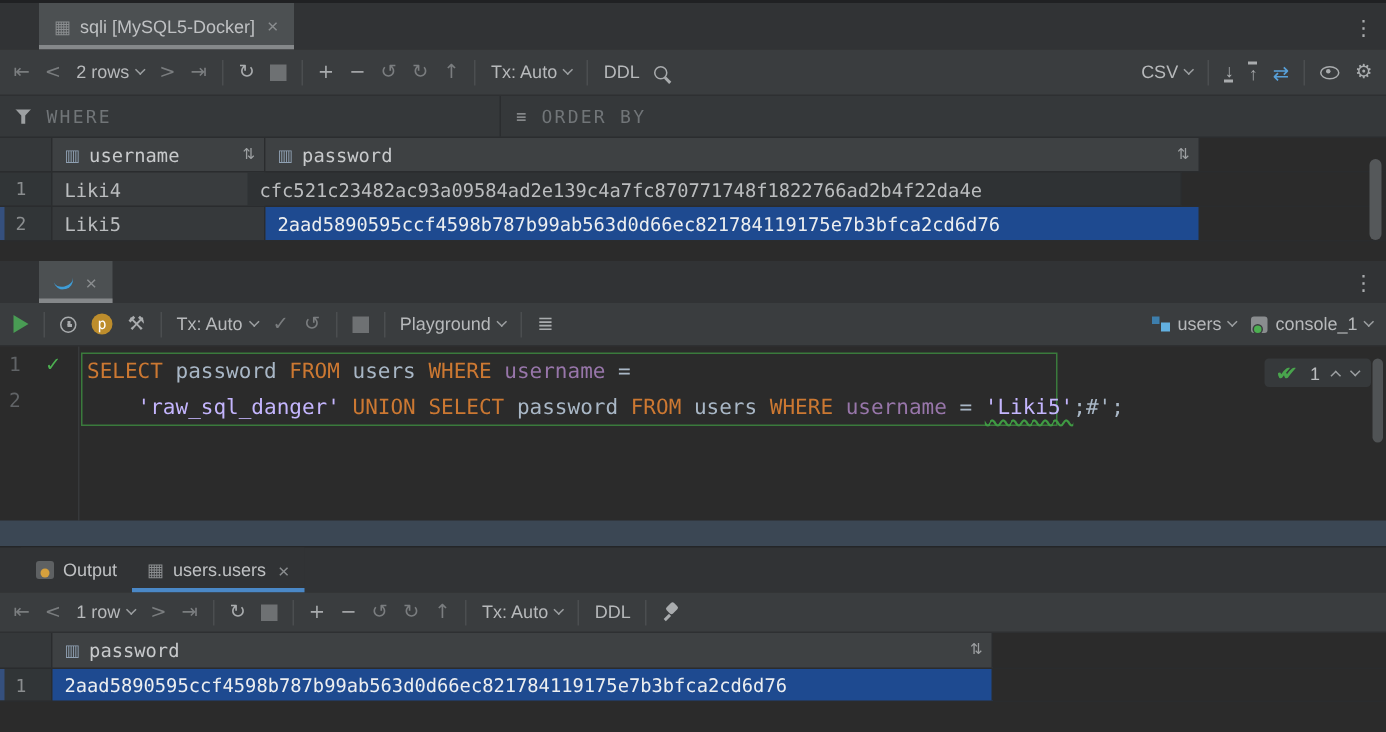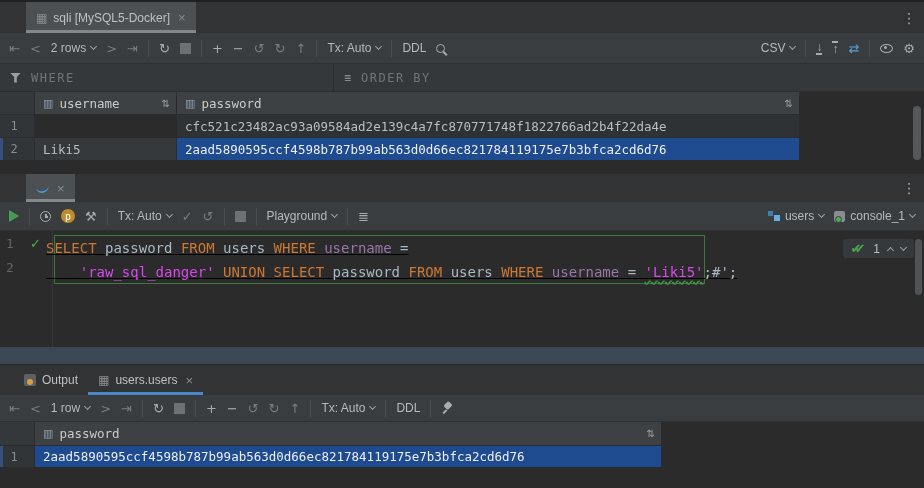--- a/index.html
+++ b/index.html
@@ -82,26 +82,26 @@
   .sort{margin-left:auto;padding-right:6px;color:#9DA0A2;font-size:10px;font-family:"DejaVu Sans",sans-serif;}
   .gmark::before{content:"";position:absolute;left:0;top:0;bottom:0;width:3px;background:#35507E;}
   .grow{border-bottom:1px solid #2A2C2E;}
 
   
   .editor{background:#2B2B2B;}
   .gutline{position:absolute;left:52px;top:0;bottom:0;width:1px;background:#37393B;}
   .lnum{position:absolute;left:6px;width:20px;color:#606366;font-family:"DejaVu Sans Mono",monospace;font-size:13px;}
   .runcheck{position:absolute;left:30px;color:#4CAF50;font-size:13px;font-family:"DejaVu Sans",sans-serif;}
   .stmtbox{position:absolute;left:54px;top:4px;width:651px;height:49px;border:1px solid #3A7A3C;}
-  .codeline{position:absolute;left:46px;height:24px;line-height:24px;white-space:pre;
-            font-family:"DejaVu Sans Mono",monospace;font-size:14px;text-decoration:underline;}
+  .codeline{position:absolute;left:58px;height:24px;line-height:24px;white-space:pre;
+            font-family:"DejaVu Sans Mono",monospace;font-size:14px;}
   .tok-kw{color:#CC7832;}
   .tok-id{color:#A9B7C6;}
   .tok-fld{color:#9876AA;}
-  .tok-str{color:#d946ef;}
+  .tok-str{color:#c4b5fd;}
   .squig{text-decoration-line:underline;text-decoration-style:wavy;text-decoration-color:#3F9B43;text-underline-offset:3px;margin-top:17px;}
   .reswidget{position:absolute;right:10px;top:8px;display:flex;align-items:center;gap:8px;
              background:#36393B;border-radius:3px;padding:2px 8px;}
   .dblcheck{color:#49A54D;font-size:13px;letter-spacing:-7px;padding-right:7px;}
   .rescount{color:#BBBDBF;font-size:12px;}
   .scroll{position:absolute;border-radius:4px;background:#55585A;}
 
   .split{background:#3B4754;}
 </style>
 </head>
@@ -179,21 +179,24 @@
     </div>
     <div class="cell hdr-bg" style="left:177px;width:623px;">
       <span class="i-col">▥</span>
       <span class="hlbl">password</span>
       <span class="sort">⇅</span>
     </div>
   </div>
 
   <div class="abs grow" style="top:113px;height:23px;">
     <div class="cell gut" style="left:0;width:35px;">1</div>
-    <div class="cell" style="left:177px;width:623px;background:#2F3234;">
+    <div class="cell" style="left:35px;width:142px;background:#393C3E;">
+      <span class="cval">Liki4</span>
+    </div>
+    <div class="cell" style="left:165px;width:623px;background:#2F3234;">
       <span class="cval">cfc521c23482ac93a09584ad2e139c4a7fc870771748f1822766ad2b4f22da4e</span>
     </div>
   </div>
   <div class="abs grow" style="top:136px;height:23px;">
     <div class="cell gut gmark" style="left:0;width:35px;">2</div>
     <div class="cell" style="left:35px;width:142px;background:#36393B;">
       <span class="cval">Liki5</span>
     </div>
     <div class="cell sel" style="left:177px;width:623px;">
       <span class="cval">2aad5890595ccf4598b787b99ab563d0d66ec821784119175e7b3bfca2cd6d76</span>

